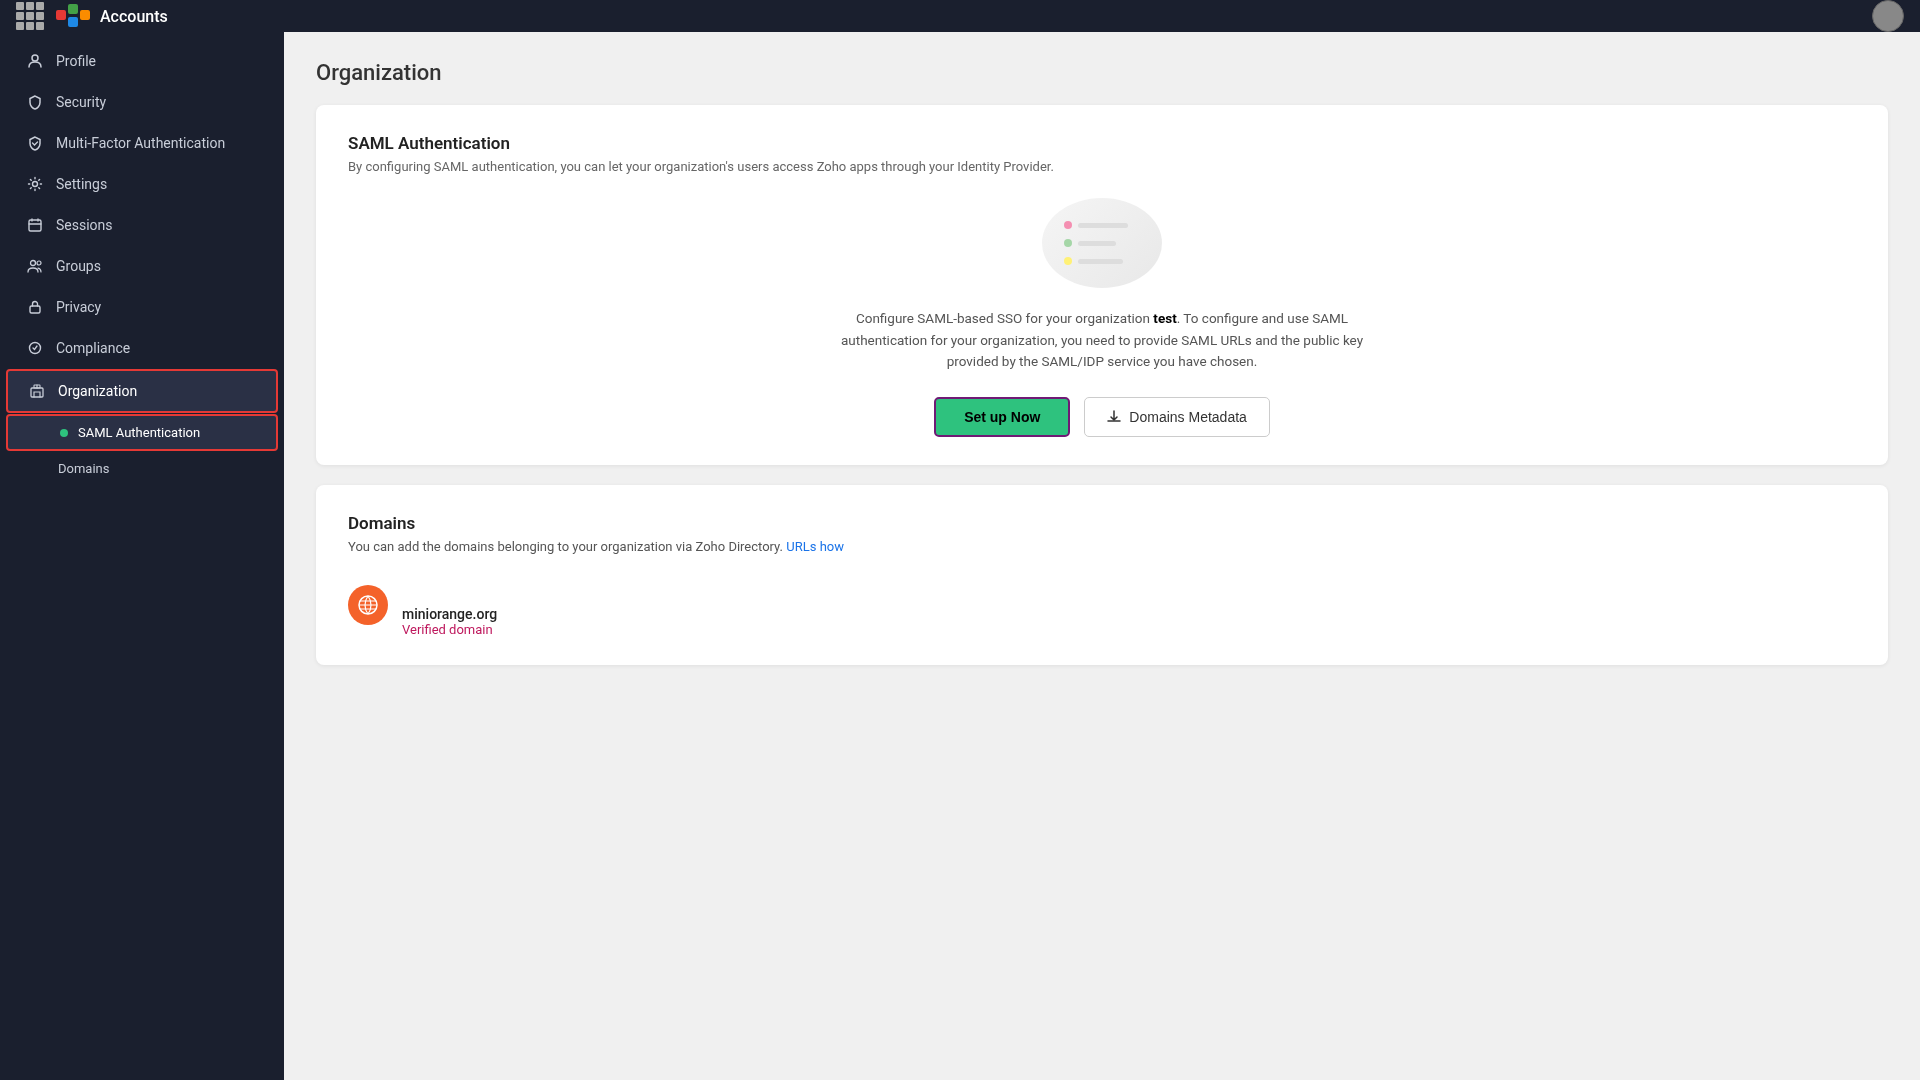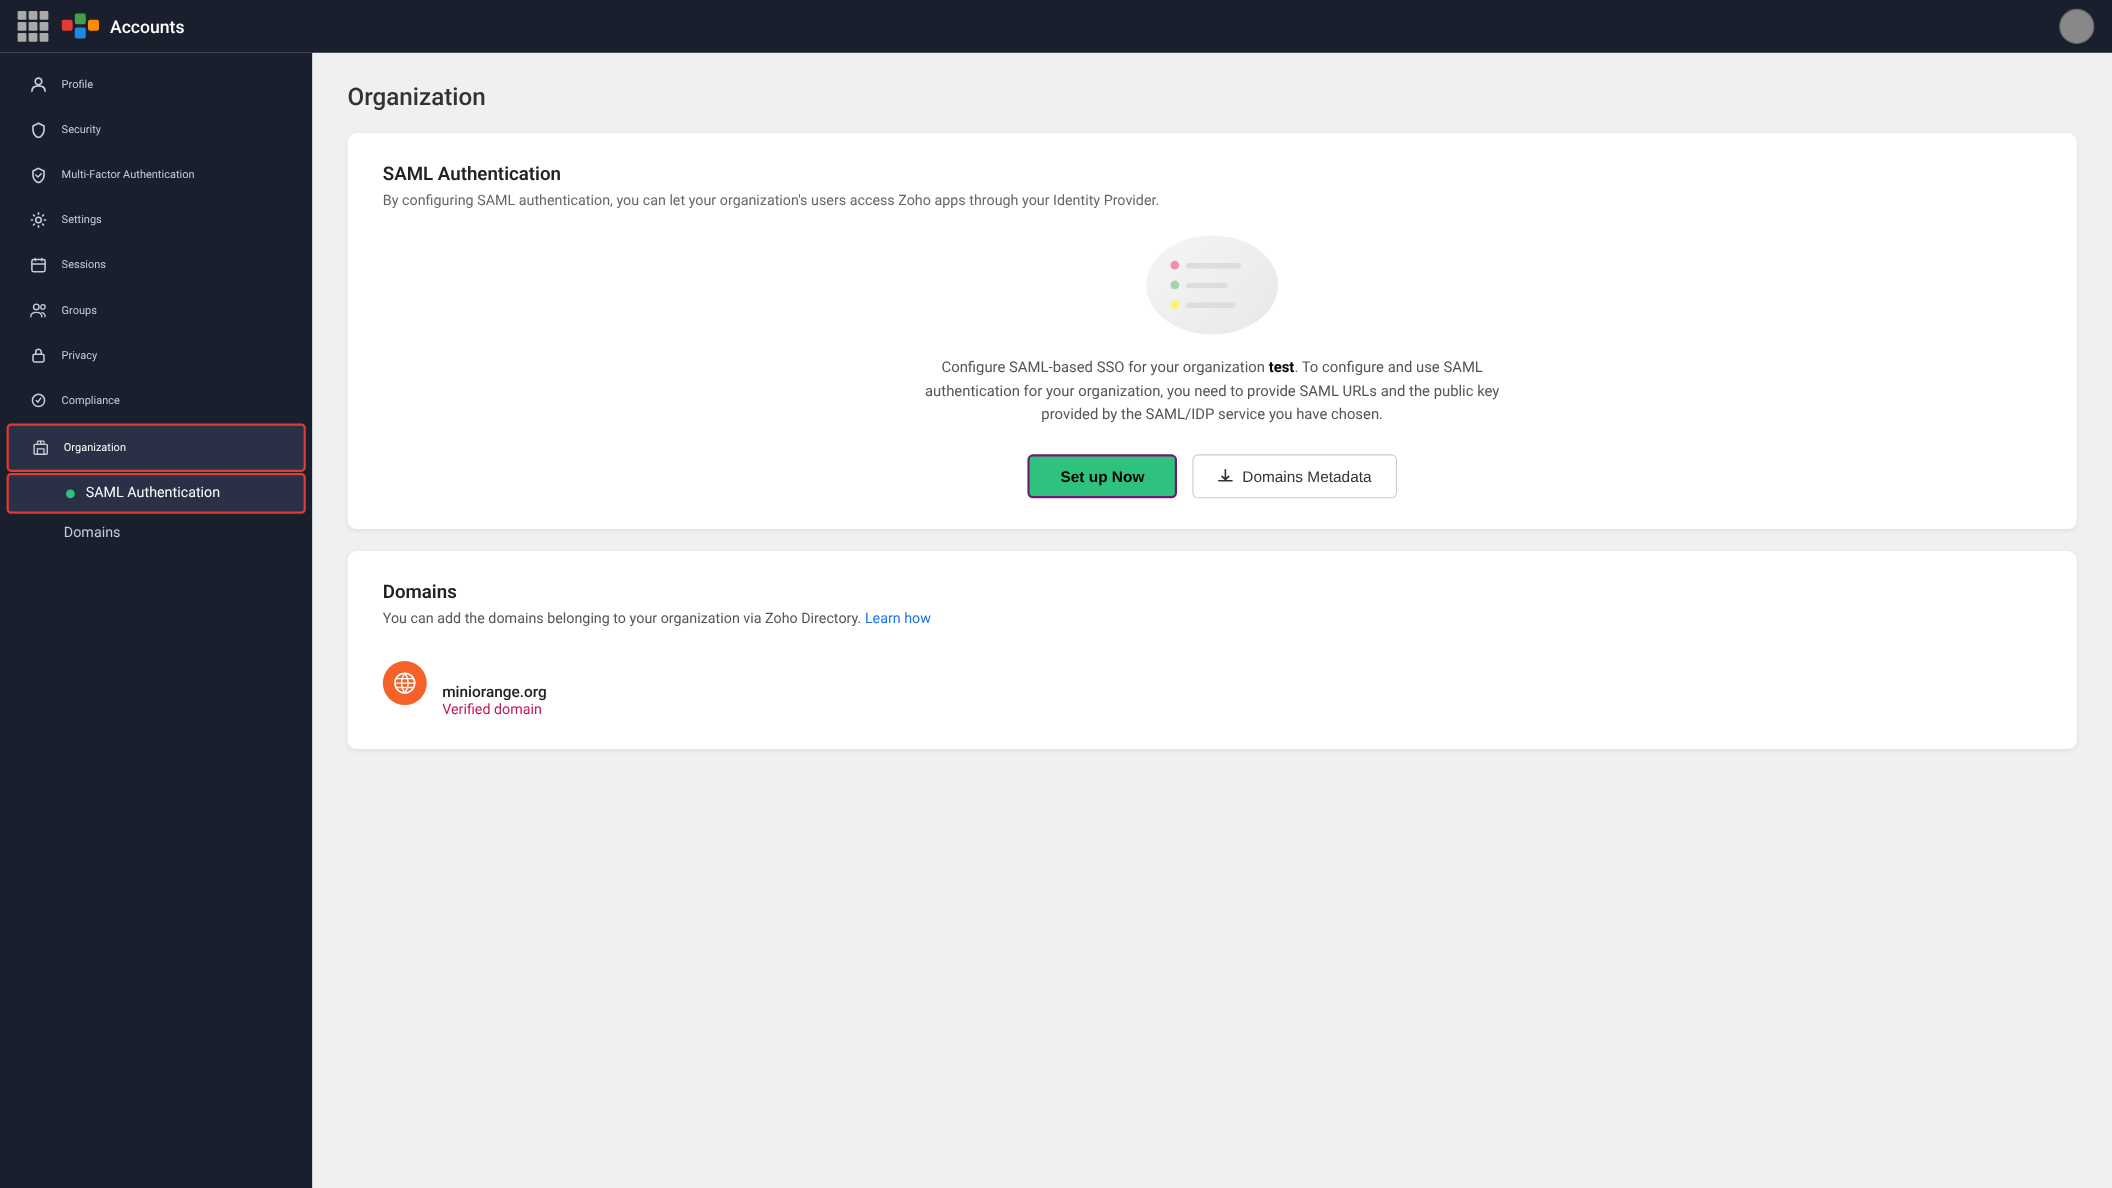--- a/index.html
+++ b/index.html
@@ -1,20 +1,20 @@
 <!DOCTYPE html>
 <html><head>
   <meta charset="utf-8">
   <style>
     * { box-sizing: border-box; margin: 0; padding: 0; }
     body { font-family: -apple-system, BlinkMacSystemFont, 'Segoe UI', Roboto, sans-serif; background: #f0f0f0; display: flex; flex-direction: column; height: 1080px; width: 1920px; overflow: hidden; }
 
     
     .topbar {
-      height: 48px;
+      height: 32px;
       background: #1a1f2e;
       display: flex;
       align-items: center;
       padding: 0 16px;
       flex-shrink: 0;
     }
     .topbar-grid-icon {
       width: 28px; height: 28px;
       display: grid; grid-template-columns: repeat(3, 8px); grid-template-rows: repeat(3, 8px); gap: 2px;
       margin-right: 12px;
@@ -53,21 +53,21 @@
       flex-shrink: 0;
       padding: 8px 0;
       overflow-y: auto;
     }
     .sidebar-item {
       display: flex;
       align-items: center;
       gap: 12px;
       padding: 11px 20px;
       cursor: pointer;
-      font-size: 10px;
+      font-size: 14px;
       color: #c8cdd8;
       border-radius: 4px;
       margin: 1px 6px;
       transition: background 0.15s;
     }
     .sidebar-item.active {
       background: #2a3045;
       border: 2px solid #e53935;
       color: #fff;
     }
@@ -367,21 +367,21 @@
           </span>
           <span>Domains Metadata</span>
         </button>
       </div>
     </div>
 
     <div class="card">
       <div class="card-title">Domains</div>
       <p class="domains-desc">
         <span>You can add the domains belonging to your organization via Zoho Directory.</span>
-        <a href="#">Learn how</a>
+        <a href="#">URLs how</a>
       </p>
 
       <div class="domain-item">
         <div class="domain-icon">
           <svg width="22" height="22" viewBox="0 0 22 22" fill="none">
             <circle cx="11" cy="11" r="9" stroke="white" stroke-width="1.5"></circle>
             <path d="M11 2C11 2 8 6 8 11s3 9 3 9M11 2c0 0 3 4 3 9s-3 9-3 9M2 11h18M3 7h16M3 15h16" stroke="white" stroke-width="1.2"></path>
           </svg>
         </div>
         <div>

